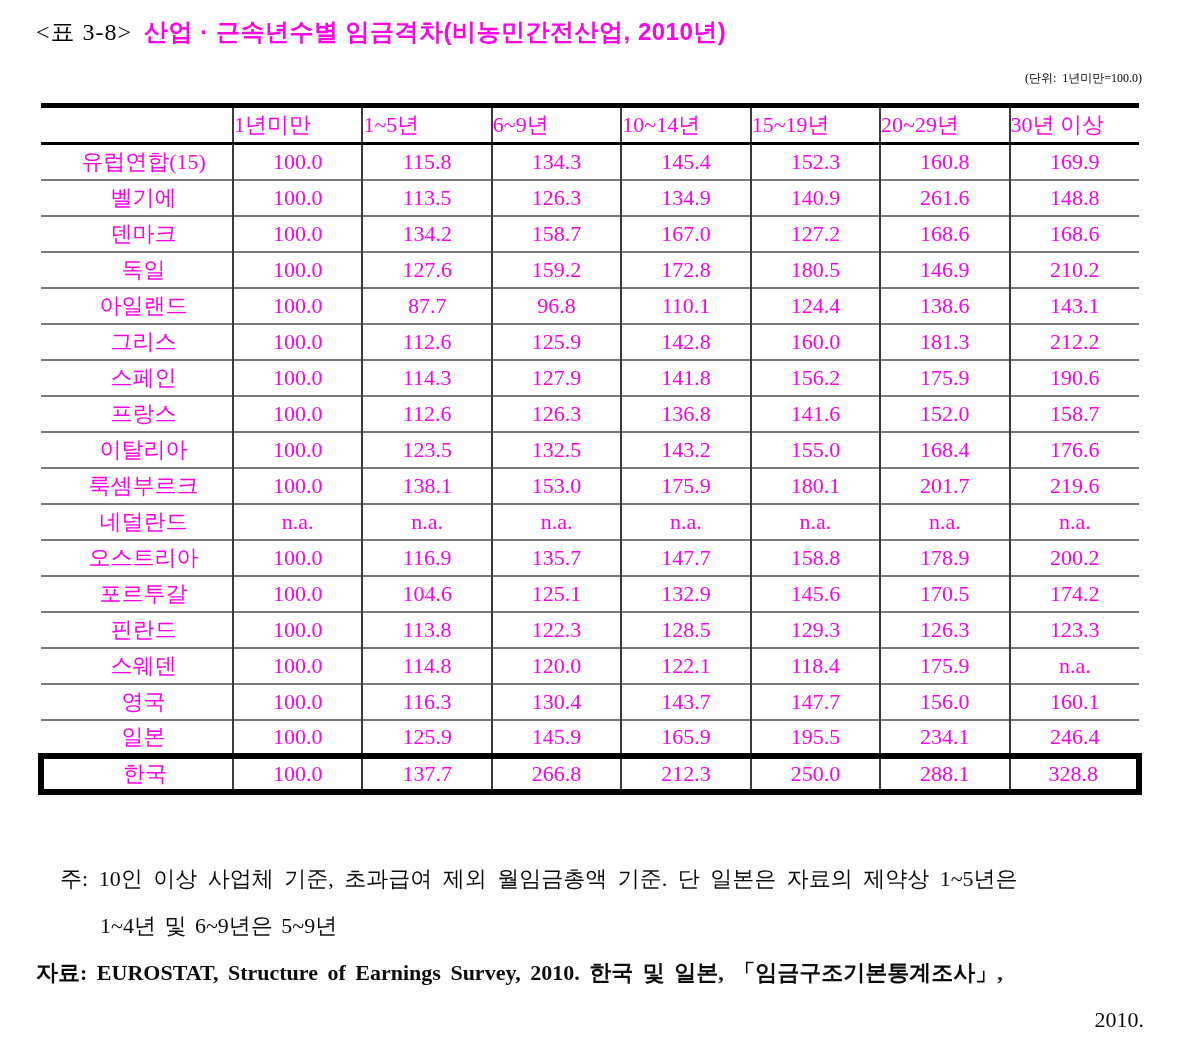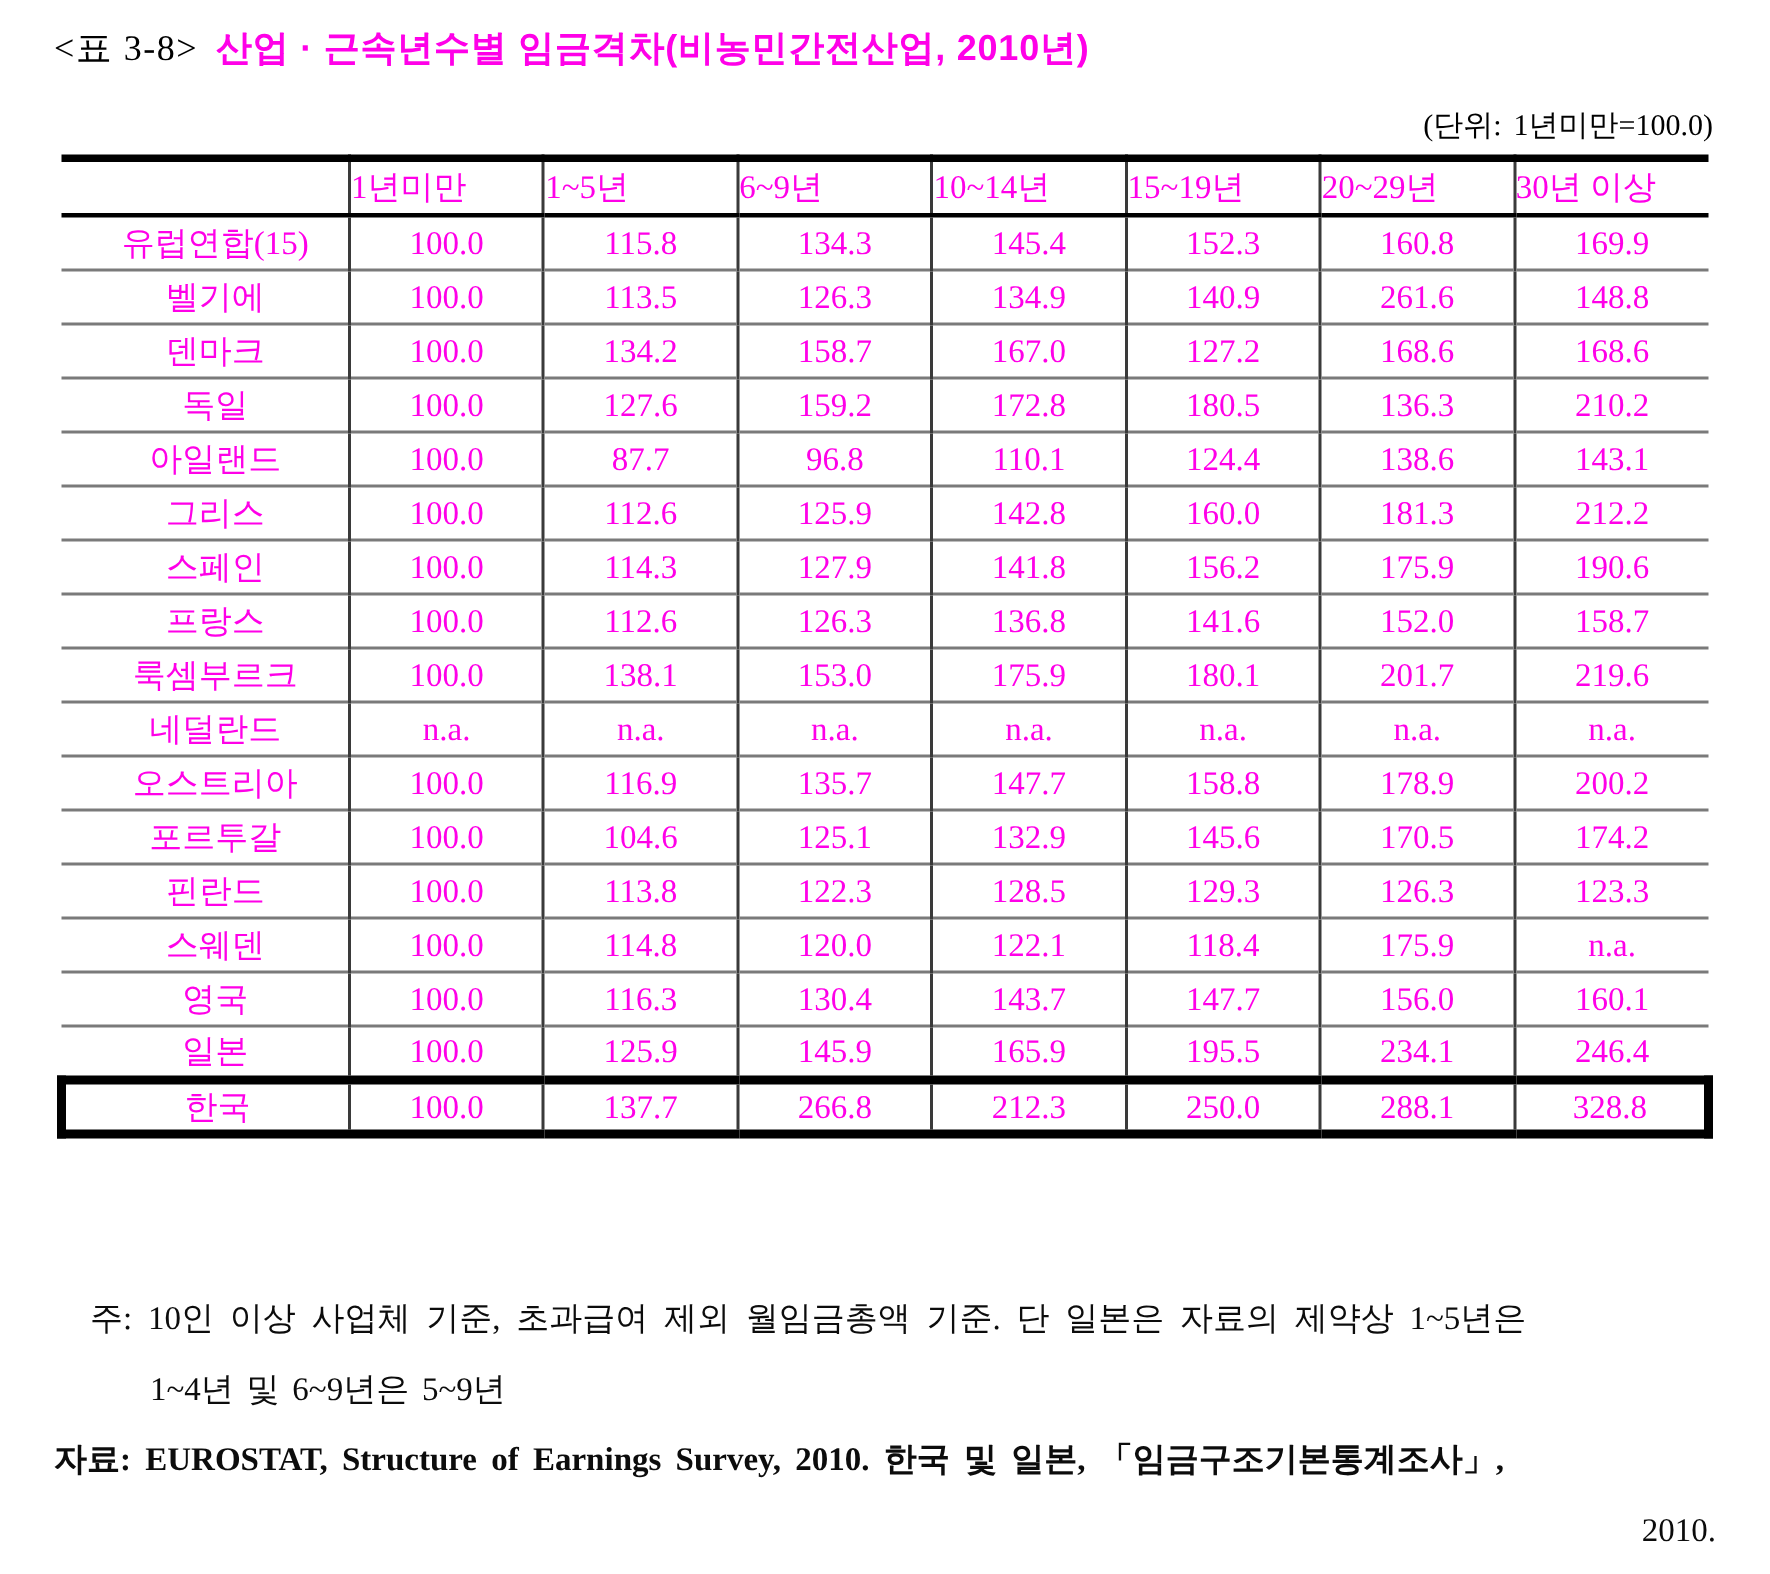--- a/index.html
+++ b/index.html
@@ -20,21 +20,21 @@
   
   .caption{position:absolute;top:16px;left:36px;font-size:24px;white-space:nowrap;}
   .caption .num{color:#000000;letter-spacing:1px;}
   .caption .ttl{
     color:var(--accent);
     font-family:"Liberation Sans","DejaVu Sans",sans-serif;
     font-weight:700;margin-left:12px;letter-spacing:0.5px;
   }
 
   
-  .unit{position:absolute;top:70px;right:38px;font-size:20px;color:#000000;word-spacing:3px;}
+  .unit{position:absolute;top:70px;right:38px;font-size:12px;color:#000000;word-spacing:3px;}
 
   
   table.wage{
     position:absolute;top:103px;left:38px;
     width:1104px;border-collapse:collapse;table-layout:fixed;
     font-size:22px;color:var(--accent);
   }
   table.wage{border-top:5px solid var(--frame);}
   .wage col.c-label{width:192px;}
   .wage th{
@@ -116,21 +116,21 @@
           <td>168.6</td>
           <td>168.6</td>
         </tr>
         <tr>
           <td class="label">독일</td>
           <td>100.0</td>
           <td>127.6</td>
           <td>159.2</td>
           <td>172.8</td>
           <td>180.5</td>
-          <td>136.3</td>
+          <td>146.9</td>
           <td>210.2</td>
         </tr>
         <tr>
           <td class="label">아일랜드</td>
           <td>100.0</td>
           <td>87.7</td>
           <td>96.8</td>
           <td>110.1</td>
           <td>124.4</td>
           <td>138.6</td>
@@ -158,20 +158,30 @@
         </tr>
         <tr>
           <td class="label">프랑스</td>
           <td>100.0</td>
           <td>112.6</td>
           <td>126.3</td>
           <td>136.8</td>
           <td>141.6</td>
           <td>152.0</td>
           <td>158.7</td>
+        </tr>
+        <tr>
+          <td class="label">이탈리아</td>
+          <td>100.0</td>
+          <td>123.5</td>
+          <td>132.5</td>
+          <td>143.2</td>
+          <td>155.0</td>
+          <td>168.4</td>
+          <td>176.6</td>
         </tr>
         <tr>
           <td class="label">룩셈부르크</td>
           <td>100.0</td>
           <td>138.1</td>
           <td>153.0</td>
           <td>175.9</td>
           <td>180.1</td>
           <td>201.7</td>
           <td>219.6</td>

